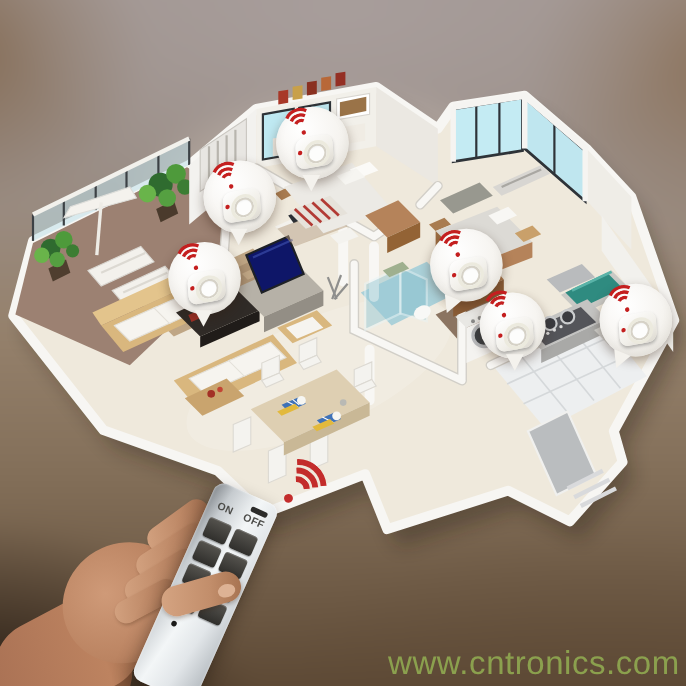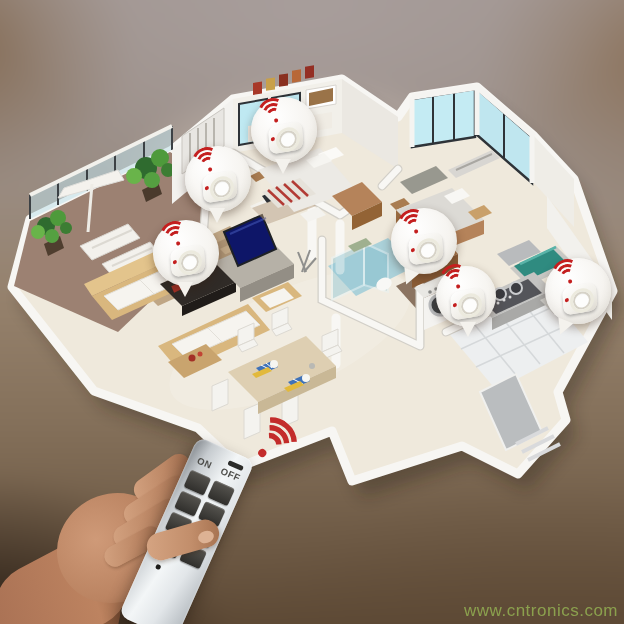--- a/index.html
+++ b/index.html
@@ -80,21 +80,21 @@
   .remote .hole{width:5px;height:5px;border-radius:50%;background:#1b1b19;margin:12px 0 0 14px;}
   .rwifi{position:absolute;left:252px;top:424px;width:44px;height:32px;z-index:6;
       transform:rotate(42deg) scale(1.35);opacity:.92;}
   .rwifi i{position:absolute;left:50%;border:4px solid transparent;
       border-top:4px solid #c01d1d;border-radius:50%;}
   .rwifi .a1{width:10px;height:10px;bottom:2px;margin-left:-9px;}
   .rwifi .a2{width:20px;height:20px;bottom:-2px;margin-left:-14px;}
   .rwifi .a3{width:30px;height:30px;bottom:-6px;margin-left:-19px;}
   .rwifi .dot{width:6px;height:6px;border:0;background:#c01d1d;border-radius:50%;bottom:0;margin-left:-3px;}
   
-  .watermark{position:absolute;right:6px;bottom:3px;z-index:10;font-size:17px;
+  .watermark{position:absolute;right:6px;bottom:3px;z-index:10;font-size:30px;
       color:var(--watermark-green,#8fa850);opacity:.92;letter-spacing:.5px;}
   svg{position:absolute;inset:0;z-index:2;}
 </style>
 </head>
 <body>
 
 <div class="stage">
   <div class="bg"></div>
 
   <svg viewBox="0 0 624 624">

